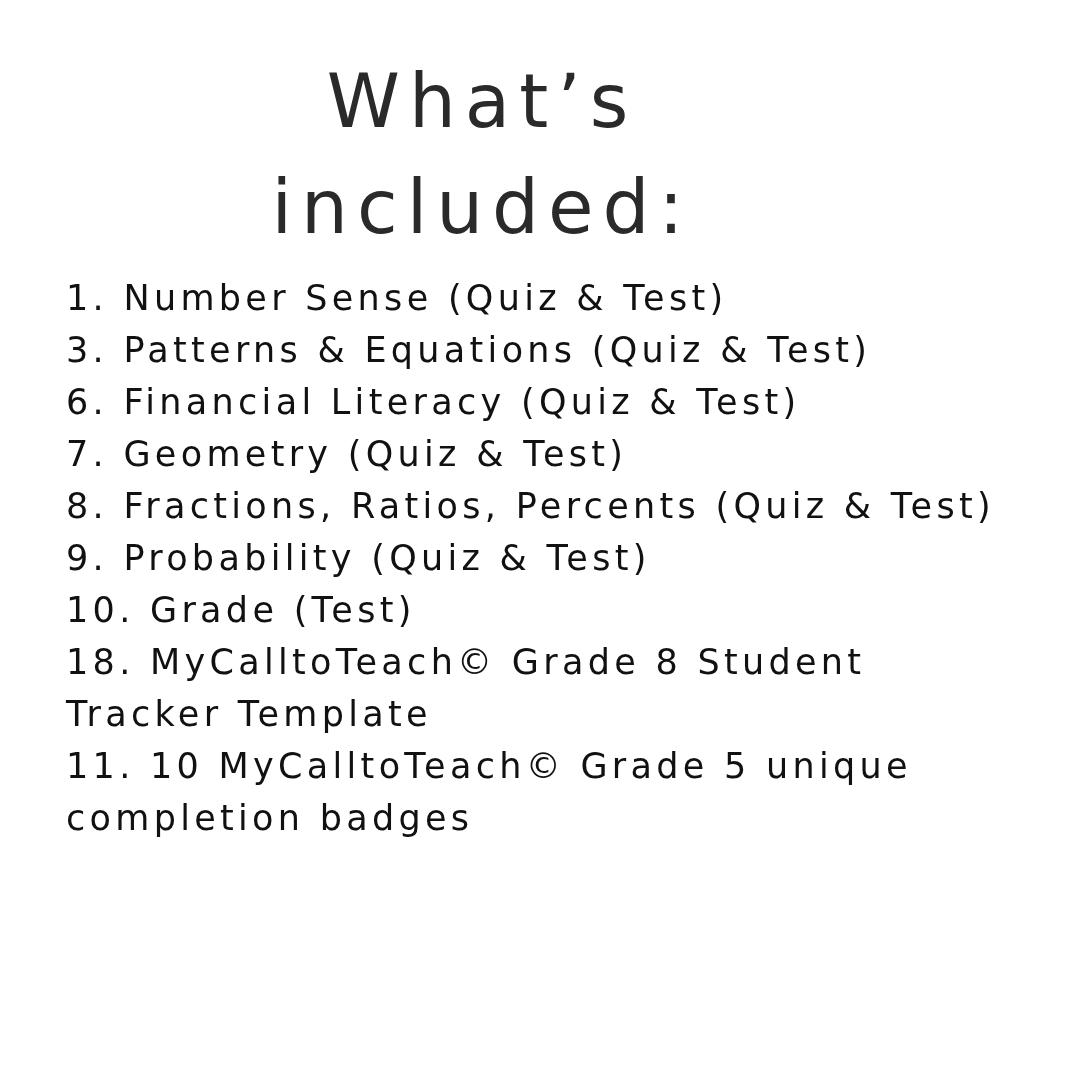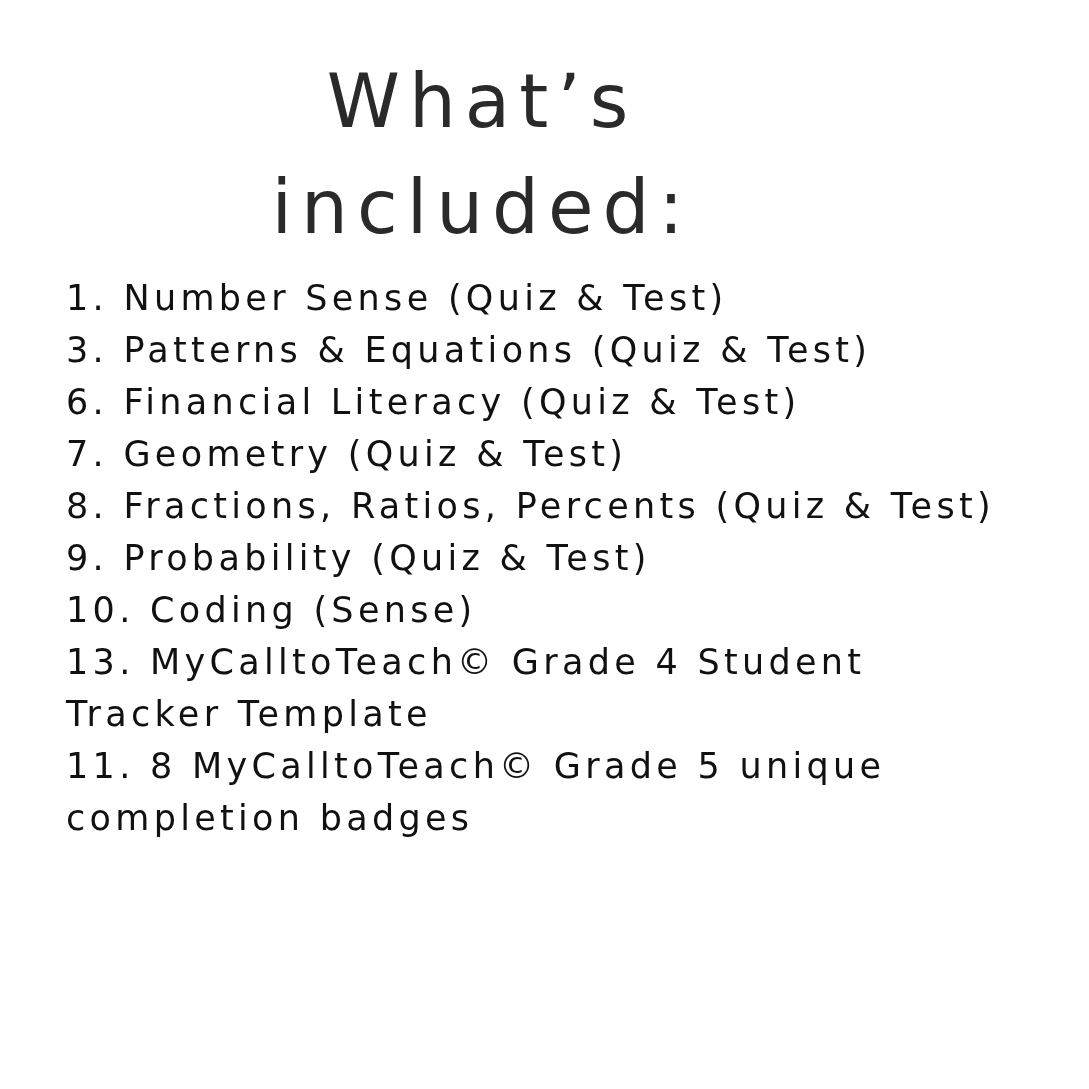--- a/index.html
+++ b/index.html
@@ -59,16 +59,16 @@
   <span>included:</span>
 </h1>
 
 <ul class="list">
   <li><span>1.</span> <span>Number Sense (Quiz &amp; Test)</span></li>
   <li><span>3.</span> <span>Patterns &amp; Equations (Quiz &amp; Test)</span></li>
   <li><span>6.</span> <span>Financial Literacy (Quiz &amp; Test)</span></li>
   <li><span>7.</span> <span>Geometry (Quiz &amp; Test)</span></li>
   <li><span>8.</span> <span>Fractions, Ratios, Percents (Quiz &amp; Test)</span></li>
   <li><span>9.</span> <span>Probability (Quiz &amp; Test)</span></li>
-  <li><span>10.</span> <span>Coding (Sense)</span></li>
-  <li class="wrap"><span>13.</span> <span>MyCalltoTeach© Grade 4 Student Tracker Template</span></li>
-  <li class="wrap"><span>11.</span> <span>8 MyCalltoTeach© Grade 5 unique completion badges</span></li>
+  <li><span>10.</span> <span>Grade (Test)</span></li>
+  <li class="wrap"><span>18.</span> <span>MyCalltoTeach© Grade 8 Student Tracker Template</span></li>
+  <li class="wrap"><span>11.</span> <span>10 MyCalltoTeach© Grade 5 unique completion badges</span></li>
 </ul>
 
 </body></html>

